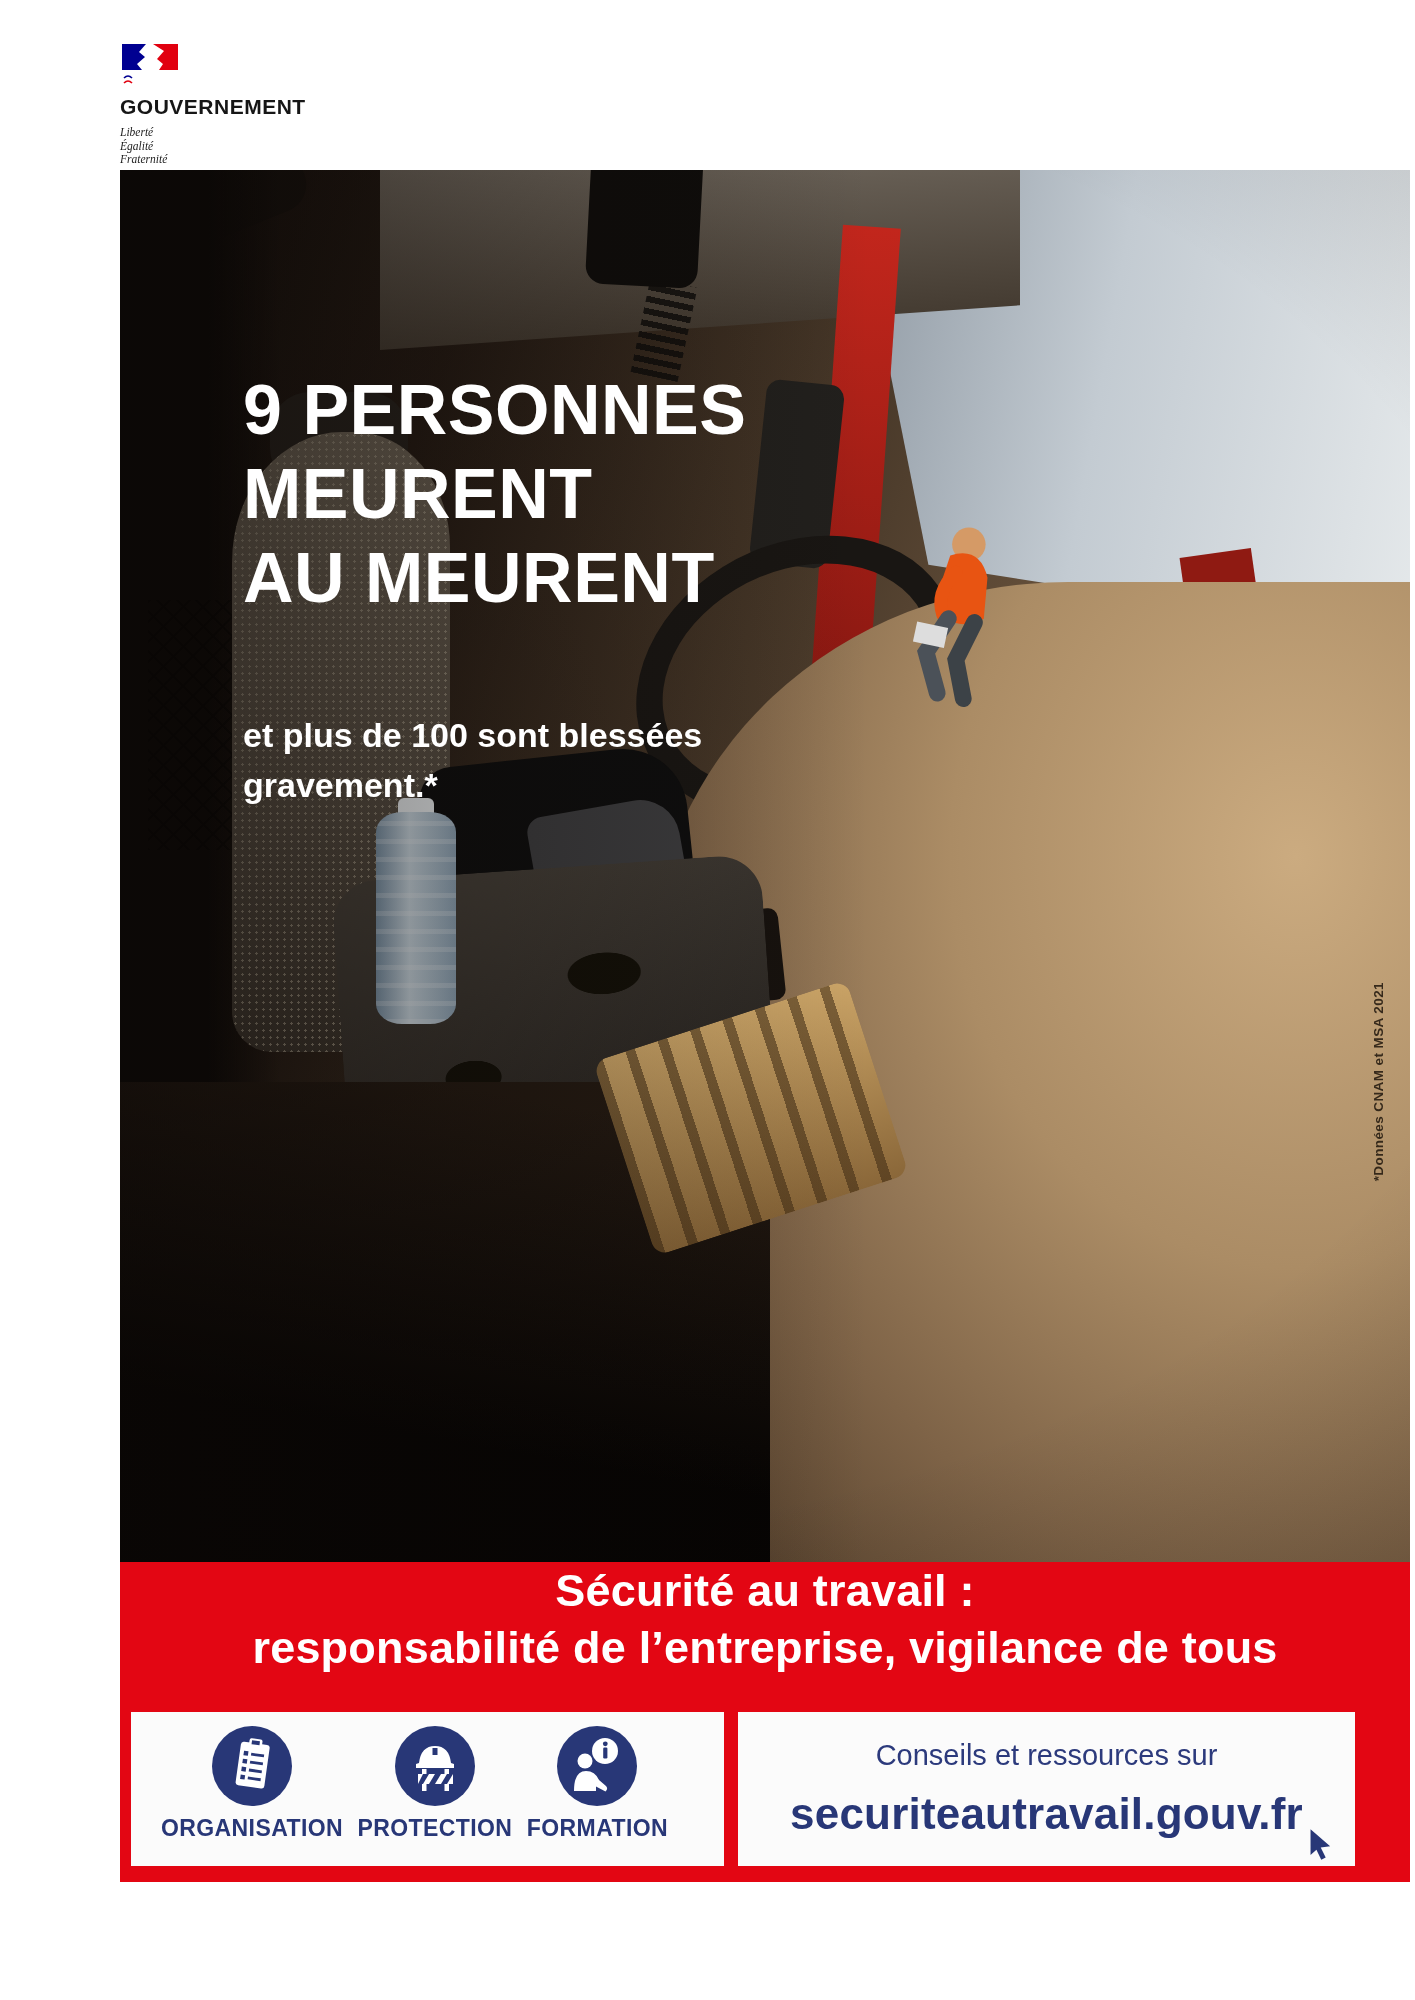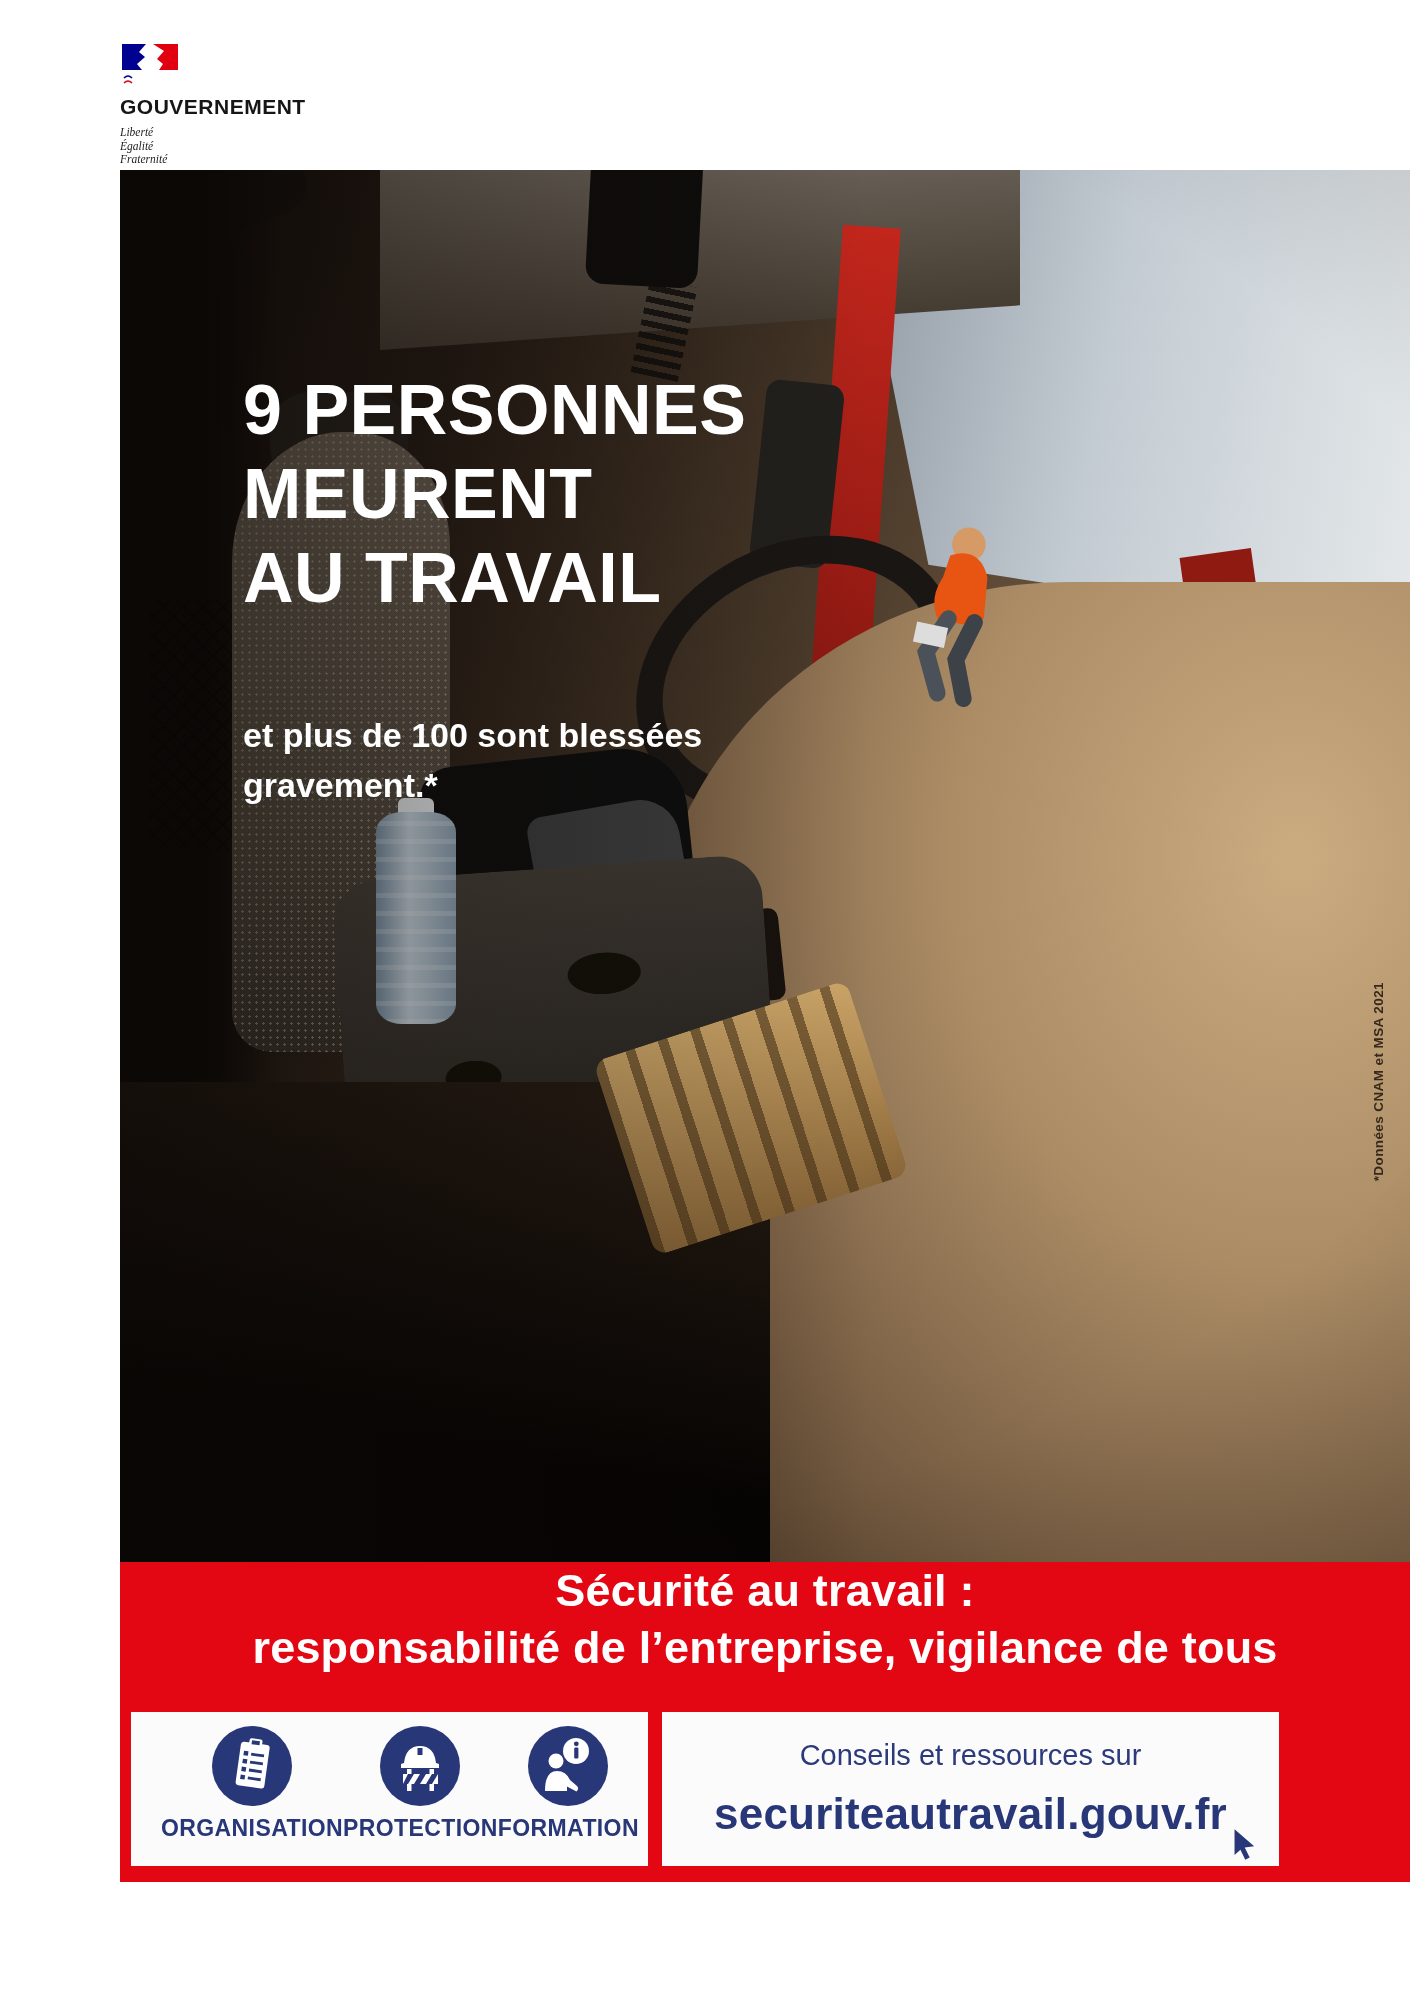--- a/index.html
+++ b/index.html
@@ -79,22 +79,22 @@
     font-size:34px;line-height:50px;}
   .photo-caption{position:absolute;right:24px;top:812px;color:#2b2014;font-weight:bold;
     font-size:13.5px;letter-spacing:.4px;writing-mode:vertical-rl;transform:rotate(180deg);
     white-space:nowrap;opacity:.92;}
   
   .banner{position:absolute;left:120px;top:1562px;width:1290px;height:320px;background:#e30613;}
   .banner-title{text-align:center;color:#fff;font-weight:bold;
     font-size:45px;line-height:57px;letter-spacing:.2px;}
   .boxes{position:absolute;left:11px;top:150px;width:1266px;height:154px;display:flex;gap:14px;}
   .box{background:#fbfbfb;height:154px;}
-  .box-pillars{width:517px;display:flex;justify-content:space-between;align-items:flex-start;
-    padding:14px 40px 0 30px;box-sizing:border-box;}
+  .box-pillars{width:593px;display:flex;justify-content:space-between;align-items:flex-start;
+    padding:14px 56px 0 30px;box-sizing:border-box;}
   .pillar{display:flex;flex-direction:column;align-items:center;}
   .pillar-label{margin-top:9px;font-size:23px;font-weight:bold;letter-spacing:.4px;color:#283777;}
   .box-resources{width:617px;display:flex;flex-direction:column;align-items:center;
     justify-content:center;gap:17px;position:relative;}
   .resources-line{font-size:29px;color:#2c3a7c;}
   .resources-url{font-size:44px;font-weight:bold;color:#283777;letter-spacing:.2px;}
   .cursor{position:absolute;right:18px;bottom:4px;}
 </style>
 </head>
 <body>
@@ -145,21 +145,21 @@
     <path d="M27 52 L15 70 L21 92" stroke="#4b5158" stroke-width="9" fill="none" stroke-linecap="round"></path>
     <path d="M41 54 L31 74 L35 95" stroke="#3c4247" stroke-width="9" fill="none" stroke-linecap="round"></path>
     <rect x="9" y="55" width="17" height="11" fill="#ddd" transform="rotate(12 17 60)"></rect>
   </svg>
 
   <div class="ph ph-vignette"></div>
 
   <div class="headline">
     <div>9 PERSONNES</div>
     <div>MEURENT</div>
-    <div>AU TRAVAIL</div>
+    <div>AU MEURENT</div>
   </div>
   <div class="subheadline">
     <div>et plus de 100 sont blessées</div>
     <div>gravement.*</div>
   </div>
   <div class="photo-caption">*Données CNAM et MSA 2021</div>
 </figure>
 
 <section class="banner">
   <div class="banner-title">

